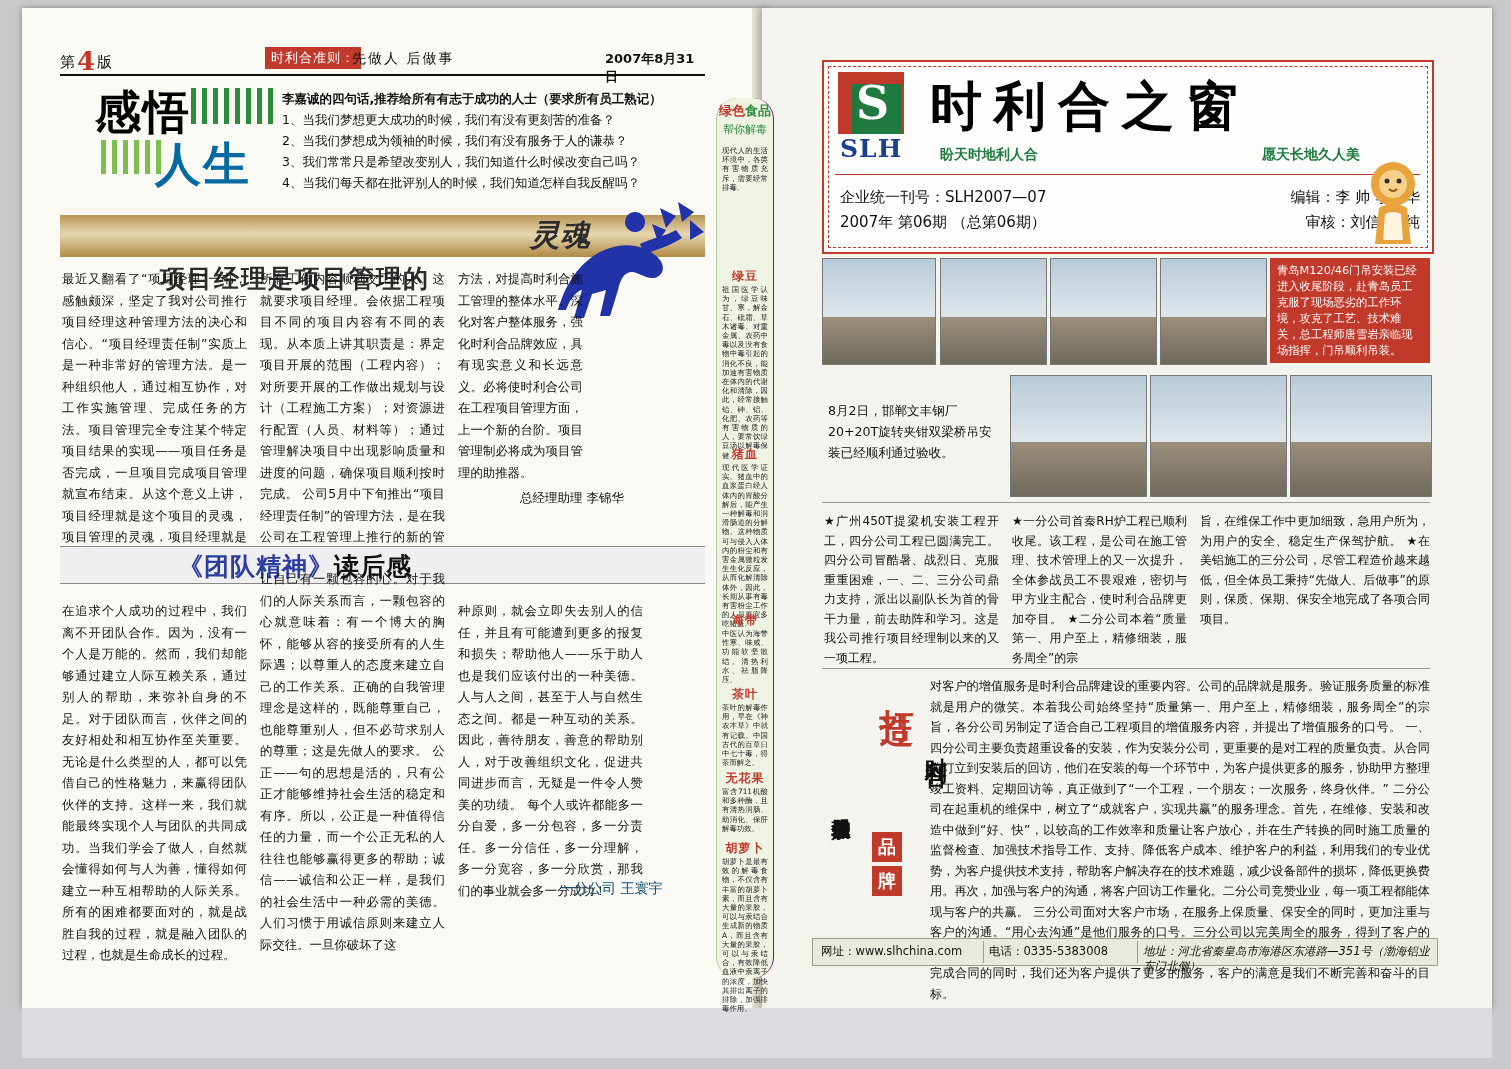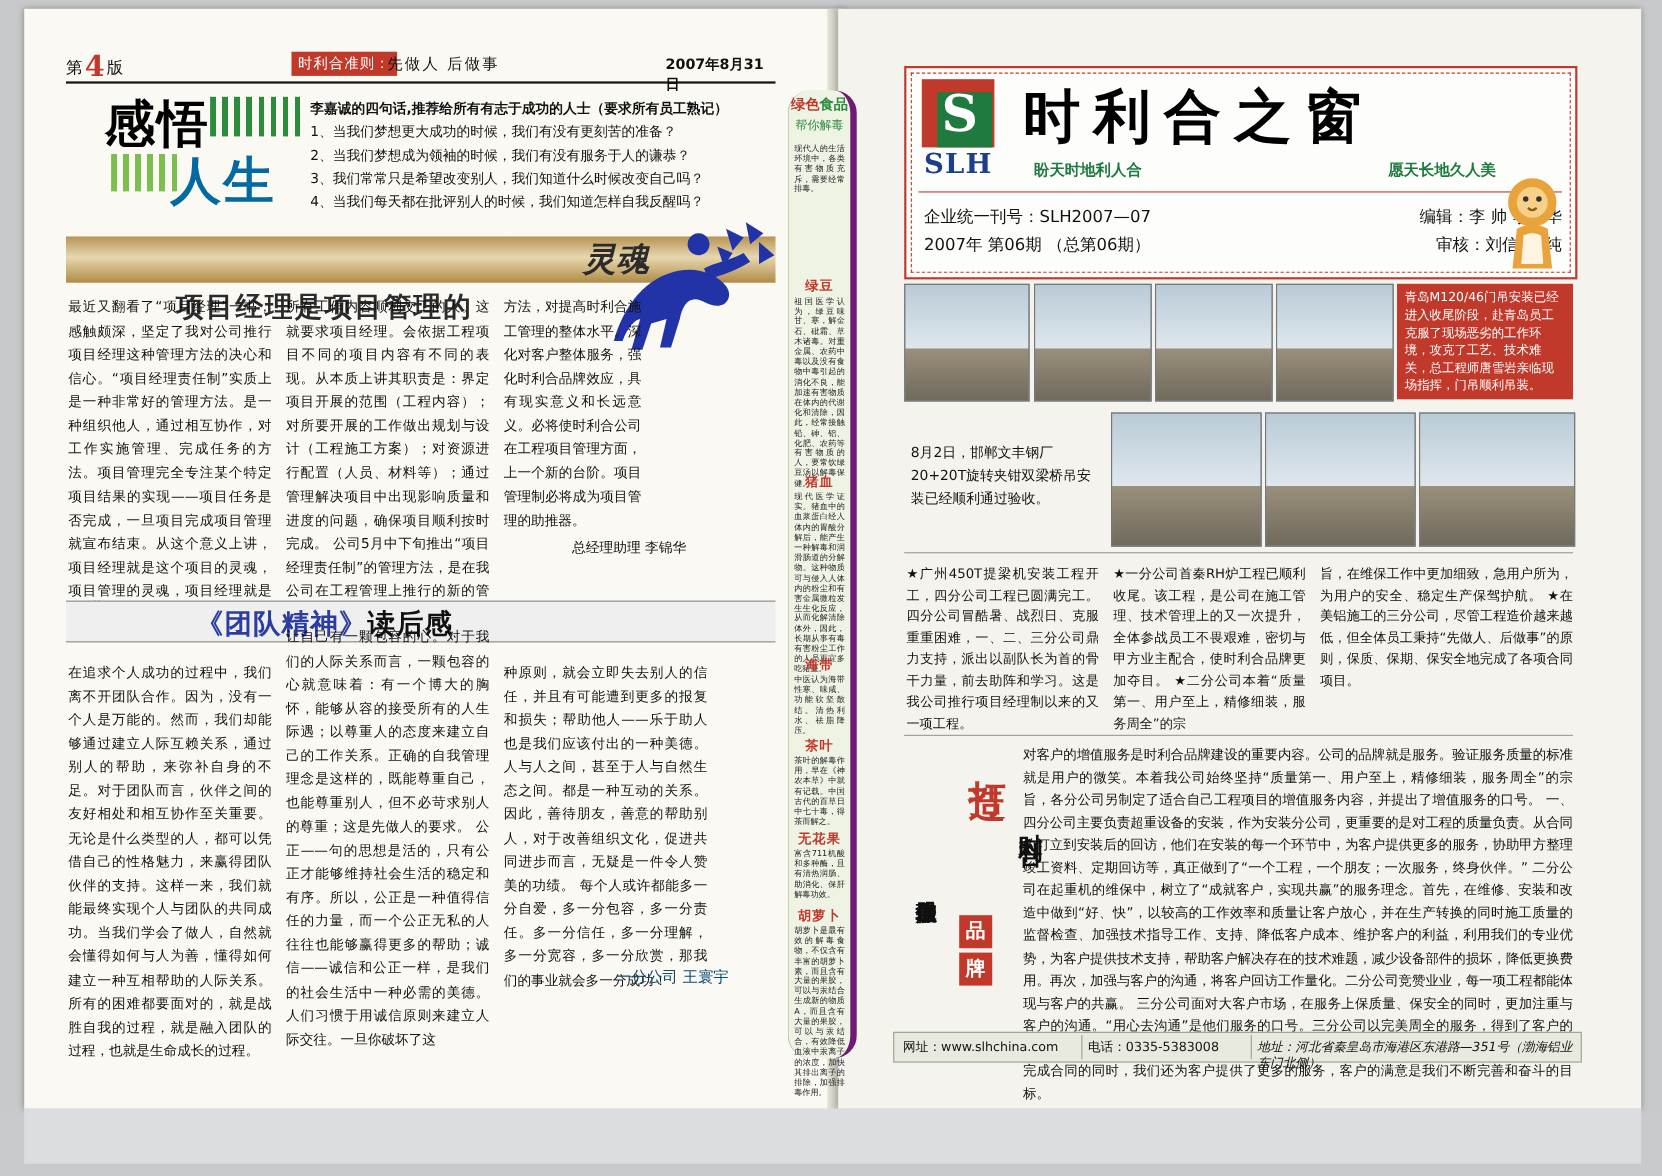--- a/index.html
+++ b/index.html
@@ -54,21 +54,21 @@
   .ttl2 .t{position:absolute;left:118px;top:3px;font-size:25px;font-weight:bold;color:#2b3ea0;font-family:"DejaVu Serif","Liberation Serif",serif;letter-spacing:1px;}
   .ttl2 .t b{color:#111;}
   .book{position:absolute;left:62px;top:543px;width:52px;height:40px;}
 
   .d1{left:62px;top:600px;width:185px;}
   .d2{left:260px;top:568px;width:185px;}
   .d3{left:458px;top:600px;width:185px;}
   .sign2{position:absolute;left:560px;top:880px;font-size:14px;color:#0c4a6e;}
 
   
-  .midcol{position:absolute;left:716px;top:82px;width:56px;height:880px;background:#eef3e4;border-left:1px solid #b9c6a4;border-right:6px solid #701a75;border-radius:21px;}
+  .midcol{position:absolute;left:716px;top:98px;width:56px;height:880px;background:#eef3e4;border-left:1px solid #b9c6a4;border-right:1px solid #701a75;border-radius:21px;}
   .midcol .hd{position:absolute;left:2px;top:4px;width:52px;text-align:center;}
   .midcol .hd .a{font-size:13px;font-weight:bold;color:#2d8b3c;}
   .midcol .hd .a i{color:#c0392b;font-style:normal;}
   .midcol .hd .b{font-size:11px;color:#2d8b3c;margin-top:2px;}
   .mitem{position:absolute;left:2px;width:52px;text-align:center;}
   .mitem .h{font-size:12px;font-weight:bold;color:#c0392b;letter-spacing:1px;}
   .mitem .p{font-size:7.4px;line-height:9.2px;color:#222;text-align:justify;padding:0 3px;}
 
   
   .mast{position:absolute;left:822px;top:60px;width:608px;height:190px;border:2px solid #c0392b;background:#fdfdfb;}

